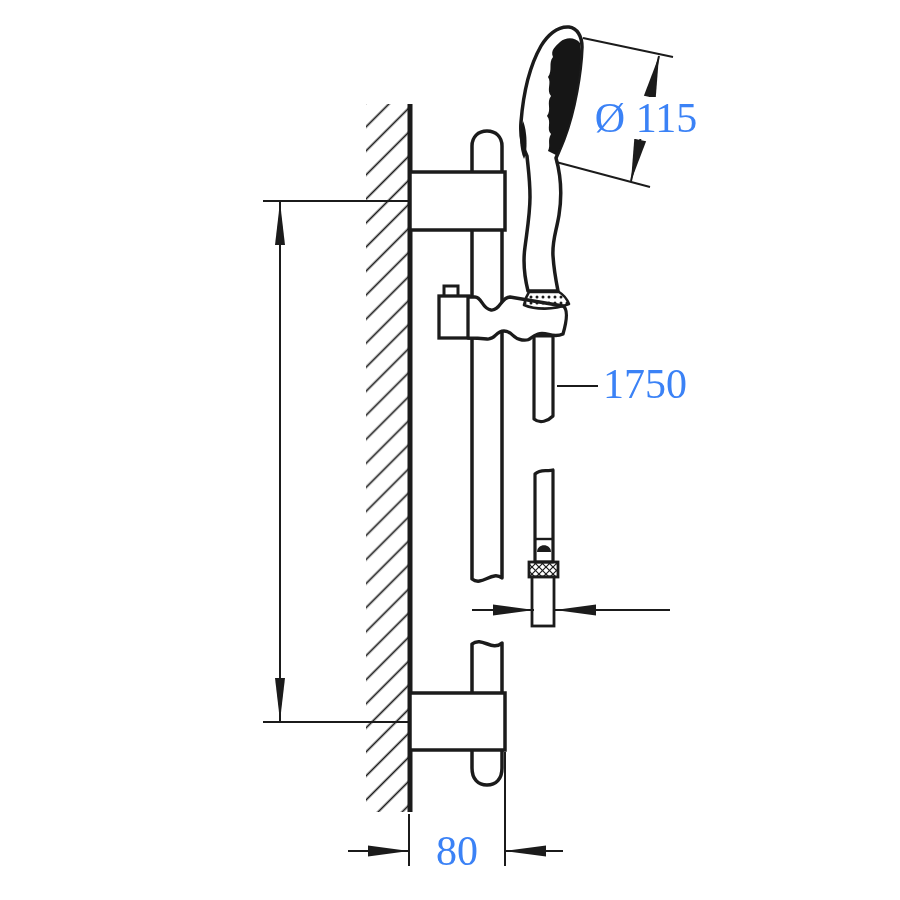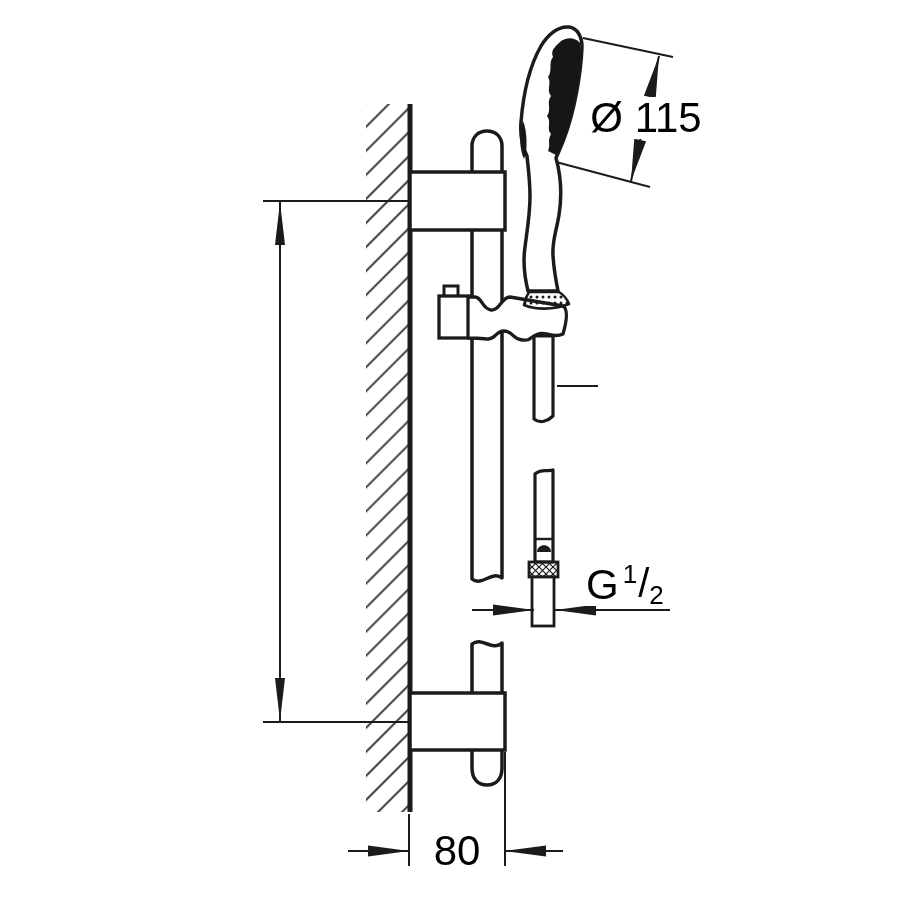--- a/index.html
+++ b/index.html
@@ -6,24 +6,24 @@
   .canvas{
     position:relative;
     width:900px;height:900px;
     background:#ffffff;
     overflow:hidden;
     font-family:"Liberation Sans", sans-serif;
   }
   svg{position:absolute;left:0;top:0;}
   .dim-label{
     position:absolute;
-    font-family:Liberation Sans, sans-serif;
+    font-family:Liberation Serif, serif;
     font-size:42px;
     font-weight:400;
-    color:#000000;
+    color:#3b82f6;
     background:#ffffff;
     padding:0 4px;
     white-space:nowrap;
     line-height:1;
     z-index:5;
   }
   .center{transform:translate(-50%,-50%);}
   .vcenter{transform:translate(0,-50%);}
   .thread-sup{font-size:26px;position:relative;top:-16px;letter-spacing:1px;}
   .thread-slash{font-size:40px;position:relative;top:-2px;}
@@ -132,21 +132,19 @@
       <line x1="505" y1="752" x2="505" y2="866"></line>
       <line x1="348" y1="851" x2="409" y2="851"></line>
       <polygon points="409,851 368,845.5 368,856.5" fill="#1b1b1b" stroke="none"></polygon>
       <line x1="505" y1="851" x2="563" y2="851"></line>
       <polygon points="505,851 546,845.5 546,856.5" fill="#1b1b1b" stroke="none"></polygon>
     </g>
   </svg>
 
   <div class="dim-label center" style="left:646px;top:118px;">Ø 115</div>
 
+  <div class="dim-label vcenter" style="left:599px;top:384px;">1750</div>
 
 
-  <div class="dim-label vcenter" style="left:582px;top:585px;">
-    <span class="thread-letter">G</span><span class="thread-sup">1</span><span class="thread-slash">/</span><span class="thread-sub">2</span>
-  </div>
 
   <div class="dim-label center" style="left:457px;top:851px;text-align:right;">80</div>
 
 </div>
 
 </body></html>

